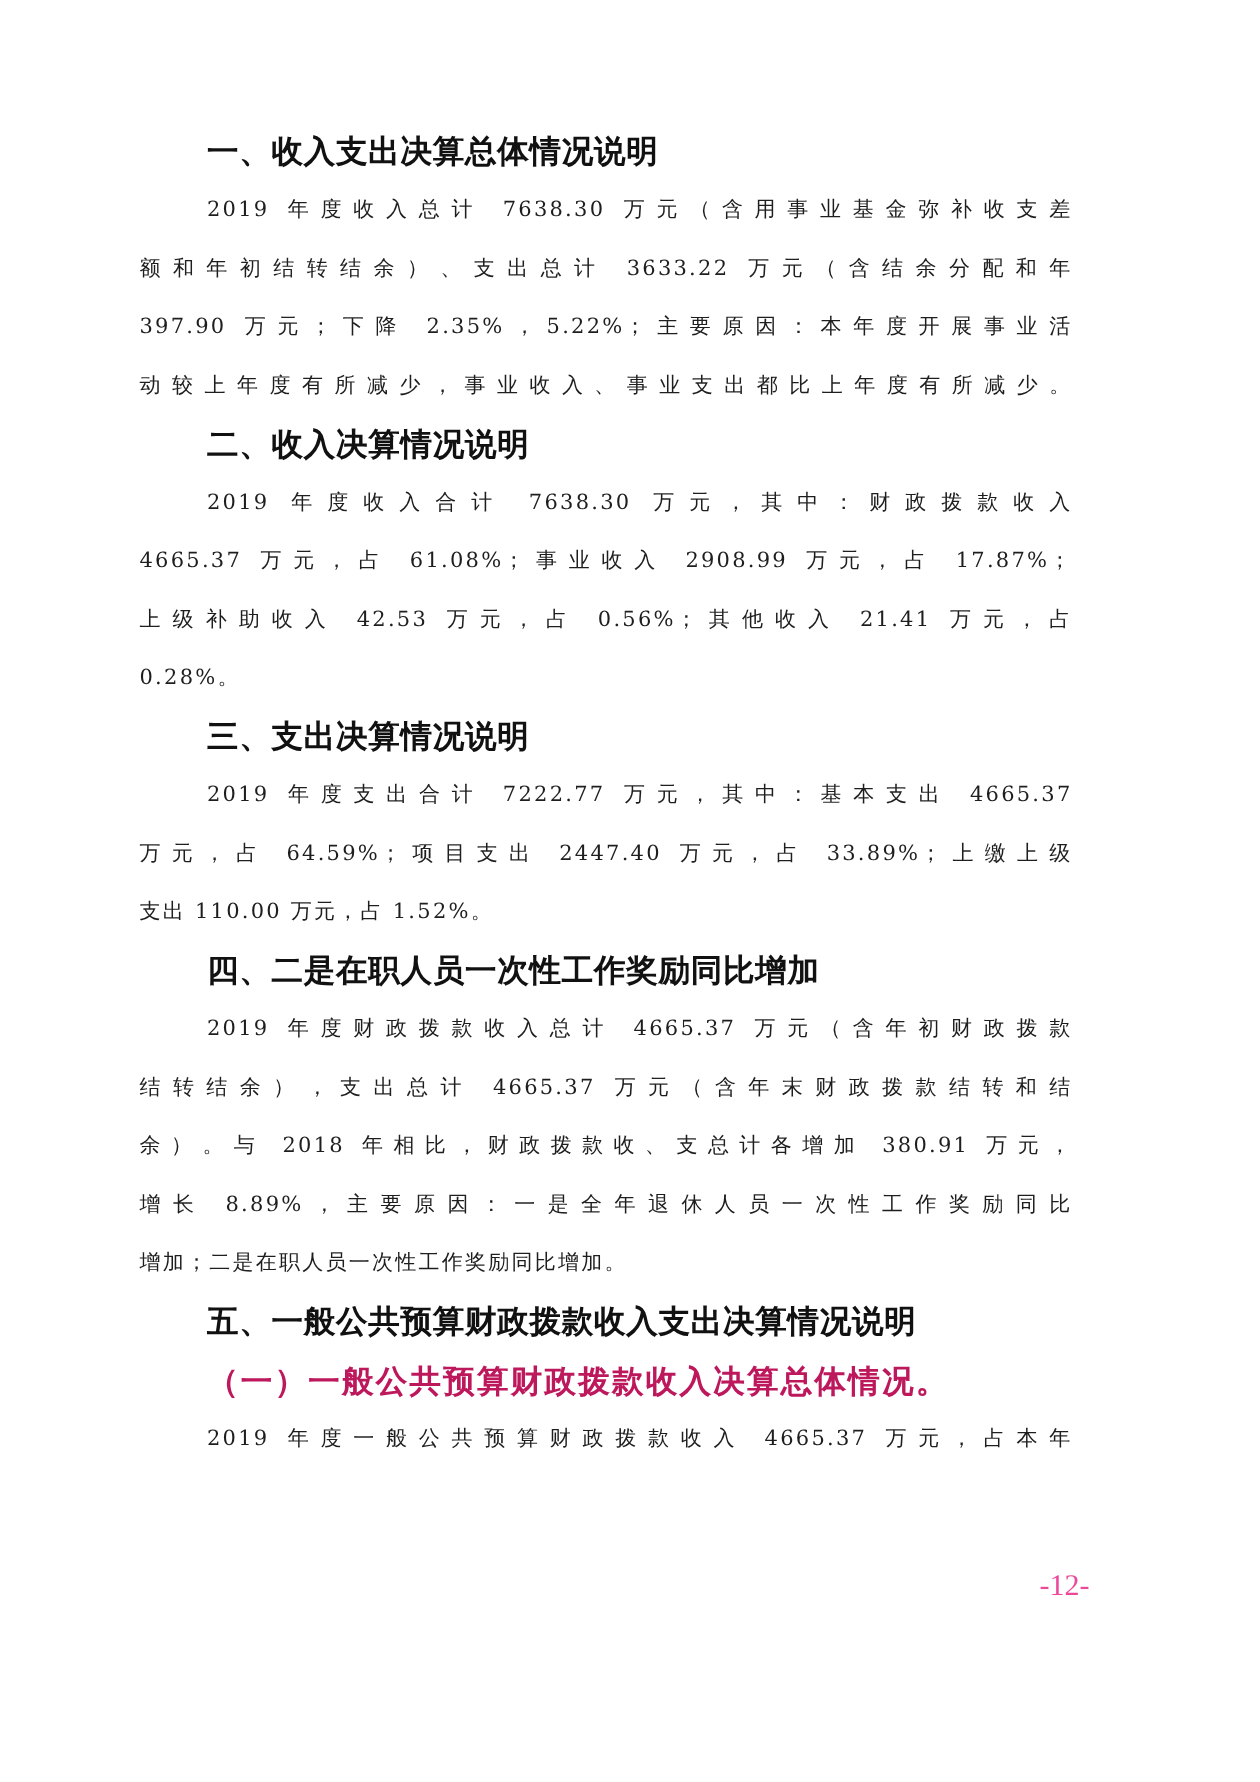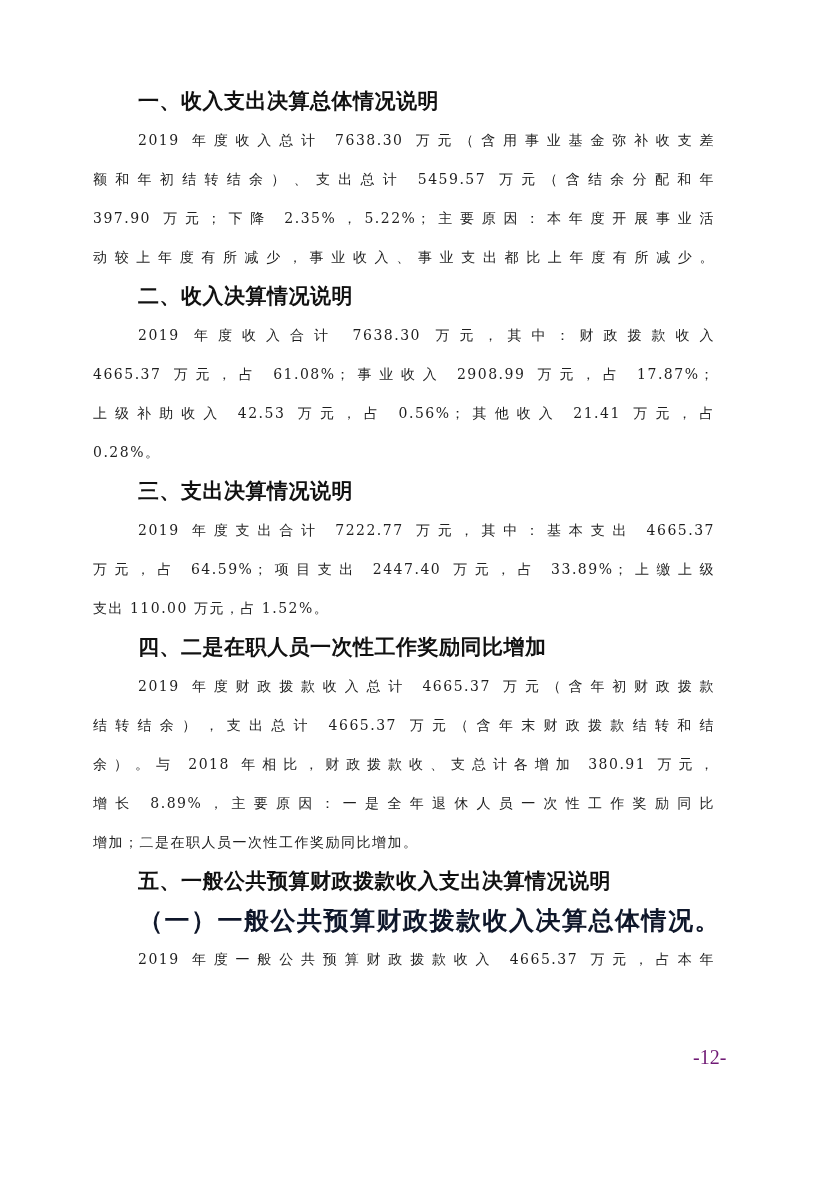--- a/index.html
+++ b/index.html
@@ -49,43 +49,43 @@
       font-family: "DejaVu Sans", "Liberation Sans", sans-serif;
       font-weight: bold;
       font-size: 21px;
       letter-spacing: 0.5px;
       color: #111111;
       padding-left: 45px;
     }
     .subheading {
       font-family: "DejaVu Serif", "Liberation Serif", serif;
       font-weight: bold;
-      font-size: 25px;
+      font-size: 21px;
       letter-spacing: 1.5px;
-      color: #0f172a;
+      color: #be185d;
       padding-left: 45px;
     }
     .page-number {
       position: absolute;
       left: 693px;
       top: 1046px;
       font-family: "Liberation Serif", "DejaVu Serif", serif;
       font-size: 20px;
-      color: #701a75;
+      color: #ec4899;
     }
   </style>
 </head>
 <body>
 
 <div class="page">
   <div class="content">
 
     <div class="line heading">一、收入支出决算总体情况说明</div>
     <div class="line justify indent">2019 年度收入总计 7638.30 万元（含用事业基金弥补收支差</div>
-    <div class="line justify">额和年初结转结余）、支出总计 5459.57 万元（含结余分配和年</div>
+    <div class="line justify">额和年初结转结余）、支出总计 3633.22 万元（含结余分配和年</div>
     <div class="line justify">397.90 万元；下降 2.35%，5.22%；主要原因：本年度开展事业活</div>
     <div class="line justify">动较上年度有所减少，事业收入、事业支出都比上年度有所减少。</div>
 
     <div class="line heading">二、收入决算情况说明</div>
     <div class="line justify indent">2019 年度收入合计 7638.30 万元，其中：财政拨款收入</div>
     <div class="line justify">4665.37 万元，占 61.08%；事业收入 2908.99 万元，占 17.87%；</div>
     <div class="line justify">上级补助收入 42.53 万元，占 0.56%；其他收入 21.41 万元，占</div>
     <div class="line">0.28%。</div>
 
     <div class="line heading">三、支出决算情况说明</div>

